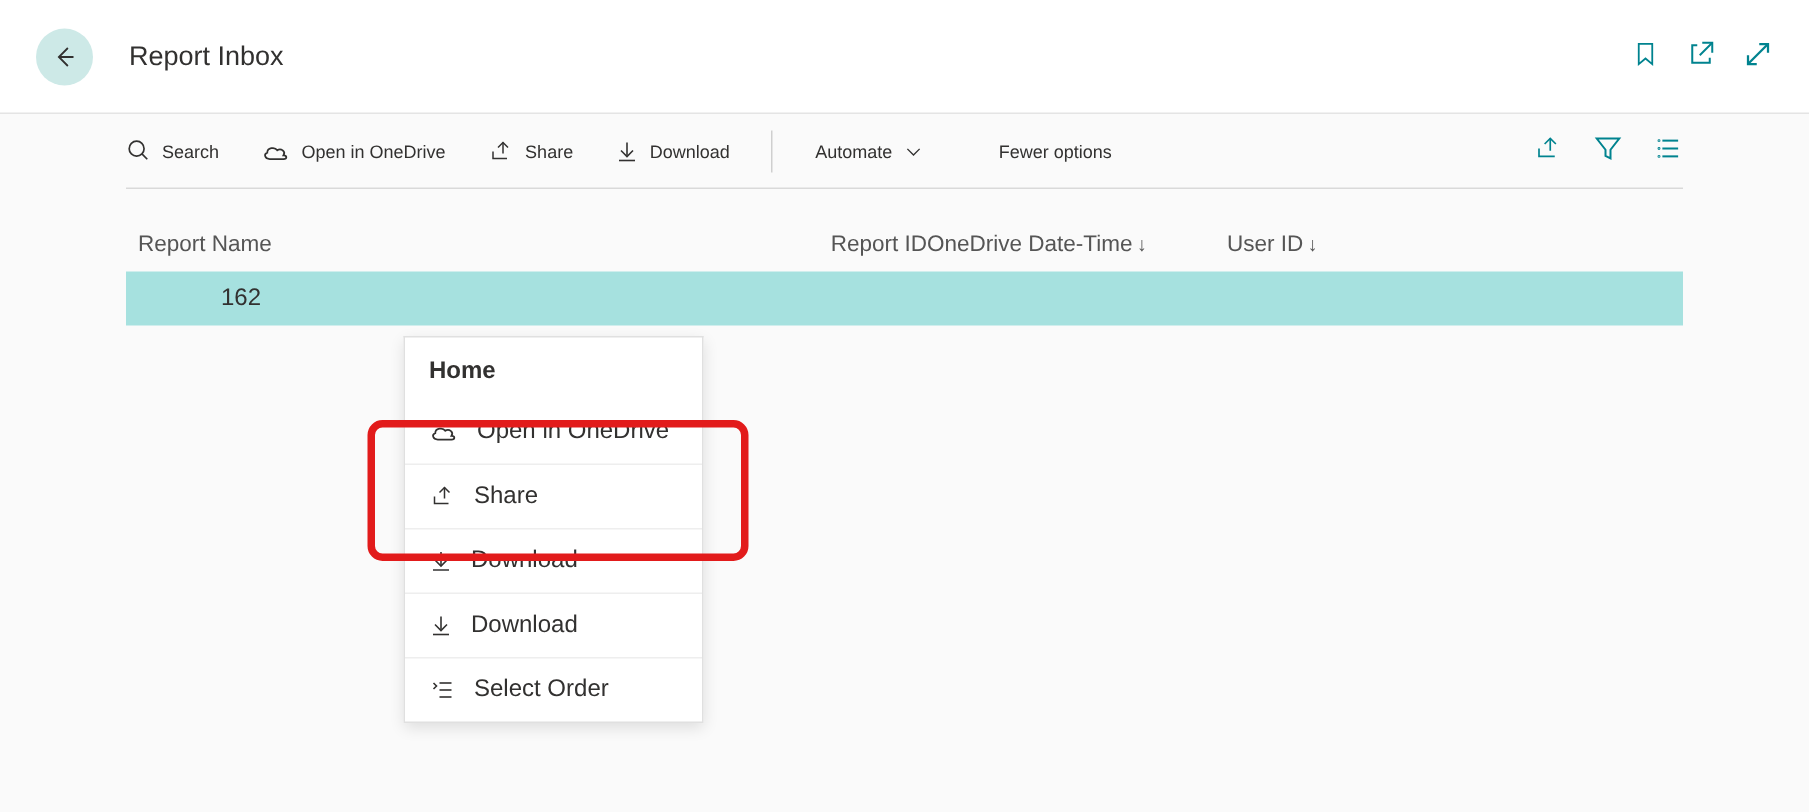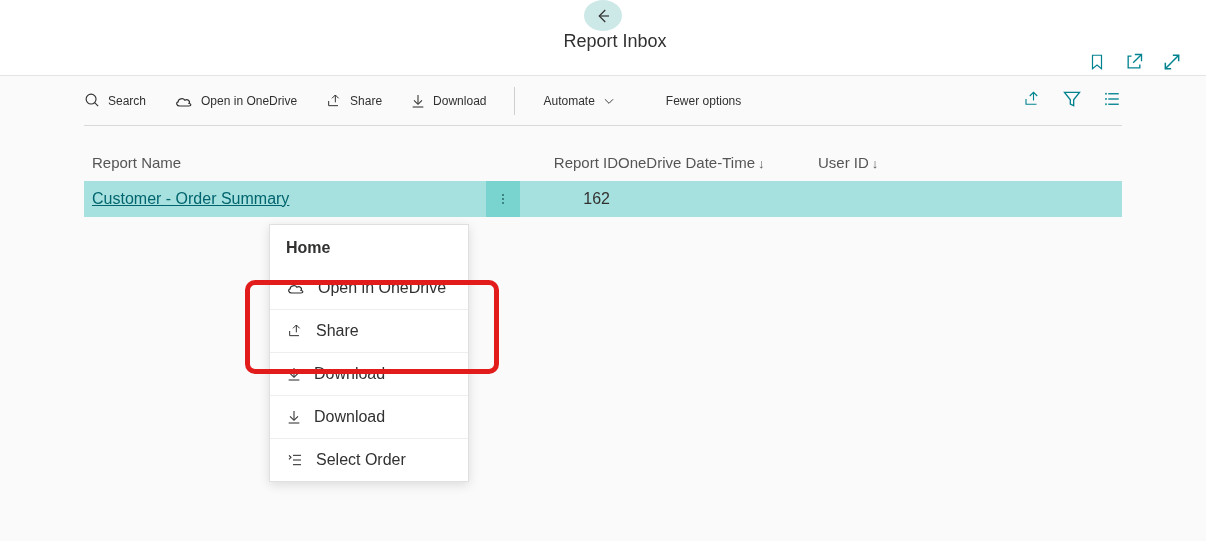--- a/index.html
+++ b/index.html
@@ -14,21 +14,20 @@
   }
 
   
   .header {
     display: flex;
     align-items: center;
     padding: 0 24px;
     height: 76px;
     background: #fff;
     border-bottom: 1px solid #e4e4e4;
-    flex-direction: column;
   }
   .back-btn {
     width: 38px;
     height: 38px;
     border-radius: 50%;
     background: #cde9e7;
     display: flex;
     align-items: center;
     justify-content: center;
     cursor: pointer;
@@ -282,32 +281,20 @@
     </div>
     <div class="col-date">
       <span>OneDrive Date-Time</span><span class="sort-ind">↓</span>
     </div>
     <div class="col-user">
       <span>User ID</span><span class="sort-ind">↓</span>
     </div>
   </div>
 
   <div class="row">
-    <div class="col-name">
-      <div class="col-name-inner">
-        <a>Customer - Order Summary</a>
-        <div class="menu-btn">
-          <svg width="14" height="18" viewBox="0 0 24 24" fill="#2a6b68">
-            <circle cx="12" cy="5" r="1.7"></circle>
-              <circle cx="12" cy="12" r="1.7"></circle>
-              <circle cx="12" cy="19" r="1.7"></circle>
-          </svg>
-        </div>
-      </div>
-    </div>
     <div class="col-id">162</div>
     <div class="col-user"></div>
   </div>
 </div>
 
 <div class="context-menu">
   <div class="section-title">Home</div>
   <div class="item">
     <svg width="20" height="16" viewBox="0 0 24 16" fill="none" stroke="#323130" stroke-width="1.4">
       <path d="M7 14 C3 14 2 10 5 9 C5 5 11 4 13 7 C16 5 20 8 18 11 C21 11 21 14 18 14 Z"></path>

